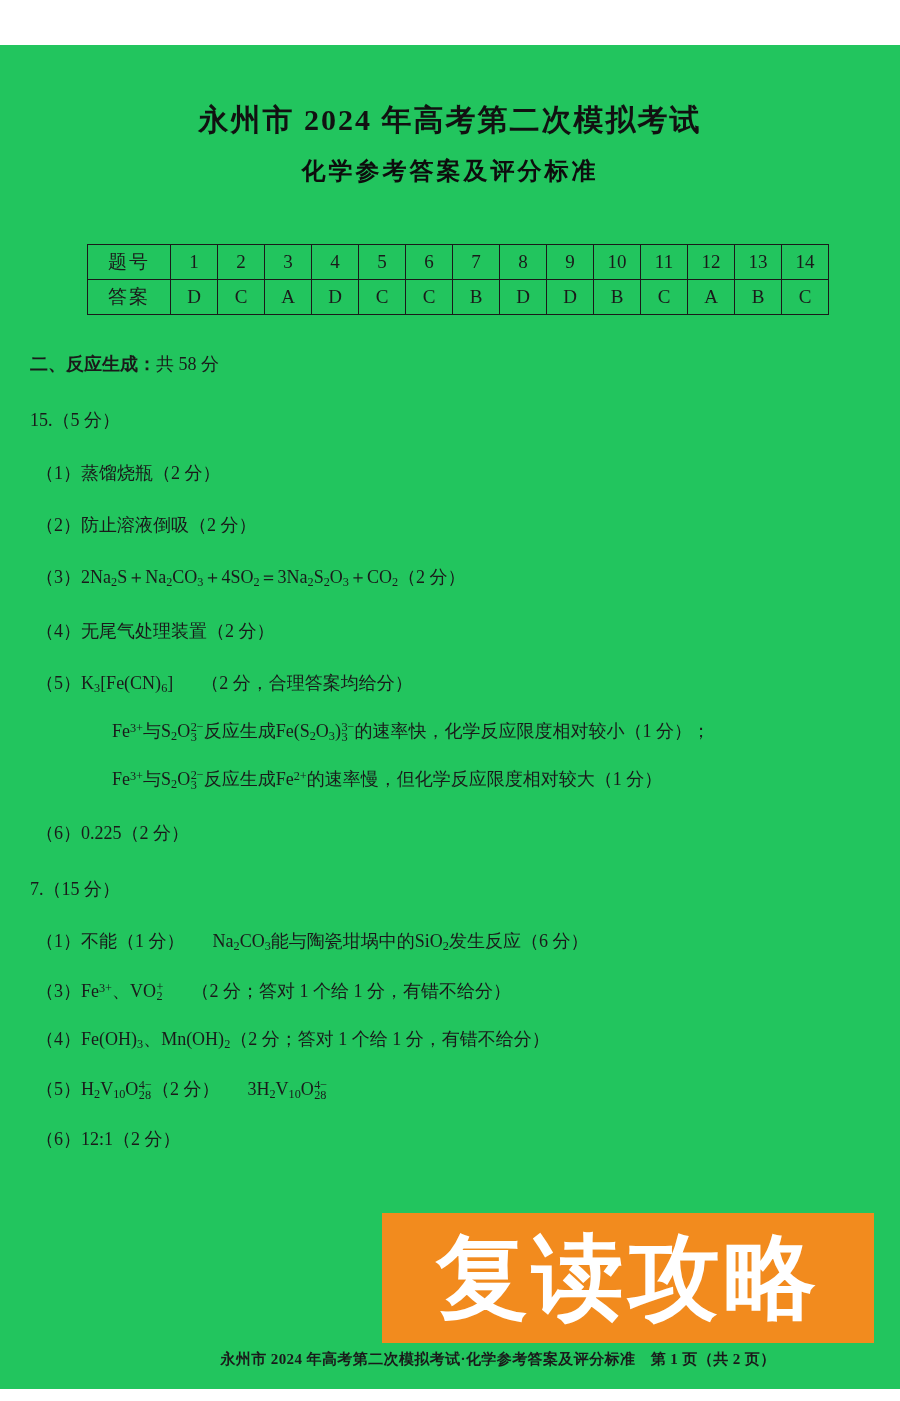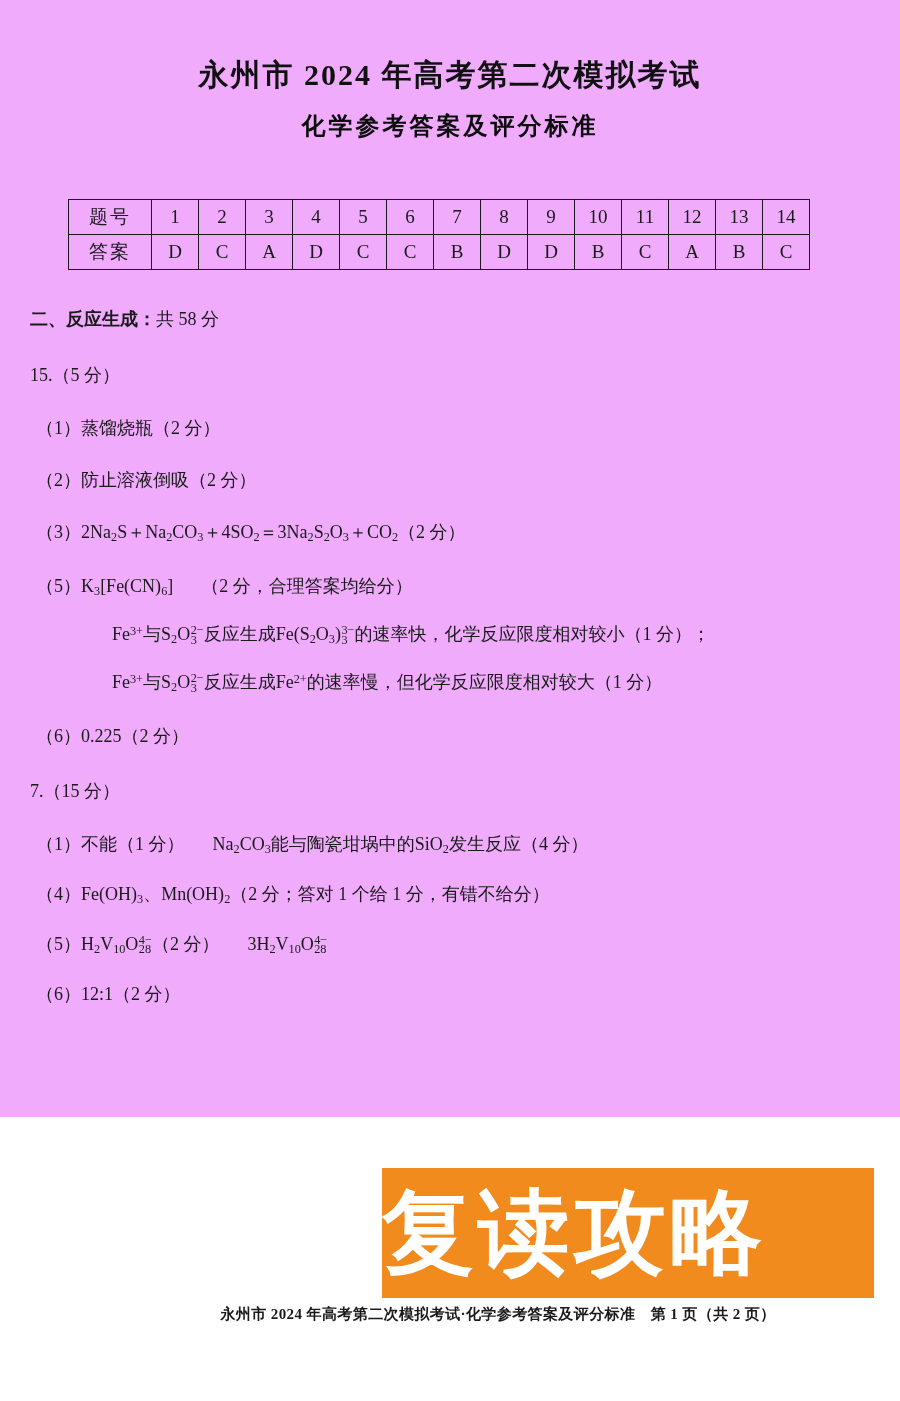--- a/index.html
+++ b/index.html
@@ -11,22 +11,23 @@
     width: 900px;
     height: 1401px;
     position: relative;
     font-family: "Liberation Serif", "DejaVu Serif", serif;
     color: #1a1a1a;
     overflow: hidden;
   }
   .page {
     position: relative;
     width: 900px;
-    height: 1117px;
-    background: #f0abfc;
+    height: 1344px;
+    background: #22c55e;
+    margin-top: 45px;
   }
 
   
   .title-main {
     text-align: center;
     font-size: 30px;
     font-weight: bold;
     letter-spacing: 2px;
     margin: 0;
     padding-top: 58px;
@@ -52,21 +53,21 @@
     line-height: 1.5;
   }
   .section-line .lead {
     font-weight: bold;
   }
   .sec1-wrap { padding-top: 48px; }
   .sec2-wrap { padding-top: 36px; }
 
   
   .ans-table-wrap {
-    padding-left: 68px;
+    padding-left: 87px;
     padding-top: 12px;
     font-family: Liberation Serif, serif;
   }
   table.ans-table {
     border-collapse: collapse;
     table-layout: fixed;
     width: 742px;
   }
   table.ans-table td {
     border: 1.5px solid #1a1a1a;
@@ -141,21 +142,21 @@
   
   .watermark {
     position: absolute;
     left: 382px;
     top: 1168px;
     width: 492px;
     height: 130px;
     background: #F28B1E;
     display: flex;
     align-items: center;
-    justify-content: flex-start;
+    justify-content: center;
     z-index: 5;
   }
   .watermark .wm-text {
     color: #ffffff;
     font-family: "DejaVu Sans", "Liberation Sans", sans-serif;
     font-size: 92px;
     font-weight: bold;
     letter-spacing: 4px;
     line-height: 1;
     white-space: nowrap;
@@ -240,44 +241,50 @@
   </div>
 
   <div class="item">
     <span>（2）</span><span>防止溶液倒吸（2 分）</span>
   </div>
 
   <div class="item">
     <span>（3）</span><span>2Na<sub>2</sub>S＋Na<sub>2</sub>CO<sub>3</sub>＋4SO<sub>2</sub>＝3Na<sub>2</sub>S<sub>2</sub>O<sub>3</sub>＋CO<sub>2</sub></span><span>（2 分）</span>
   </div>
 
+  <div class="item">
+    <span>（4）</span><span>无尾气处理装置（2 分）</span>
+  </div>
 
   <div class="item">
     <span>（5）</span><span>K<sub>3</sub>[Fe(CN)<sub>6</sub>]</span><span class="gap-wide"></span><span>（2 分，合理答案均给分）</span>
   </div>
 
   <div class="item subline">
     <span>Fe<sup>3+</sup></span><span>与</span><span>S<sub>2</sub>O<span class="supsub"><span class="t">2−</span><span class="b">3</span></span></span><span>反应生成</span><span>Fe(S<sub>2</sub>O<sub>3</sub>)<span class="supsub"><span class="t">3−</span><span class="b">3</span></span></span><span>的速率快，化学反应限度相对较小（1 分）；</span>
   </div>
 
   <div class="item subline">
     <span>Fe<sup>3+</sup></span><span>与</span><span>S<sub>2</sub>O<span class="supsub"><span class="t">2−</span><span class="b">3</span></span></span><span>反应生成</span><span>Fe<sup>2+</sup></span><span>的速率慢，但化学反应限度相对较大（1 分）</span>
   </div>
 
   <div class="item">
     <span>（6）</span><span>0.225（2 分）</span>
   </div>
 
   <div class="qnum">7.（15 分）</div>
 
   <div class="item">
-    <span>（1）</span><span>不能（1 分）</span><span class="gap-wide"></span><span>Na<sub>2</sub>CO<sub>3</sub></span><span>能与陶瓷坩埚中的</span><span>SiO<sub>2</sub></span><span>发生反应（4 分）</span>
-  </div>
-
-
+    <span>（1）</span><span>不能（1 分）</span><span class="gap-wide"></span><span>Na<sub>2</sub>CO<sub>3</sub></span><span>能与陶瓷坩埚中的</span><span>SiO<sub>2</sub></span><span>发生反应（6 分）</span>
+  </div>
+
+
+  <div class="item tight">
+    <span>（3）</span><span>Fe<sup>3+</sup></span><span>、</span><span>VO<span class="supsub"><span class="t">+</span><span class="b">2</span></span></span><span class="gap-wide"></span><span>（2 分；答对 1 个给 1 分，有错不给分）</span>
+  </div>
 
   <div class="item tight">
     <span>（4）</span><span>Fe(OH)<sub>3</sub></span><span>、</span><span>Mn(OH)<sub>2</sub></span><span>（2 分；答对 1 个给 1 分，有错不给分）</span>
   </div>
 
   <div class="item tight">
     <span>（5）</span><span>H<sub>2</sub>V<sub>10</sub>O<span class="supsub"><span class="t">4−</span><span class="b">28</span></span></span><span>（2 分）</span><span class="gap-wide"></span><span>3H<sub>2</sub>V<sub>10</sub>O<span class="supsub"><span class="t">4−</span><span class="b">28</span></span></span>
   </div>
 
   <div class="item tight">

